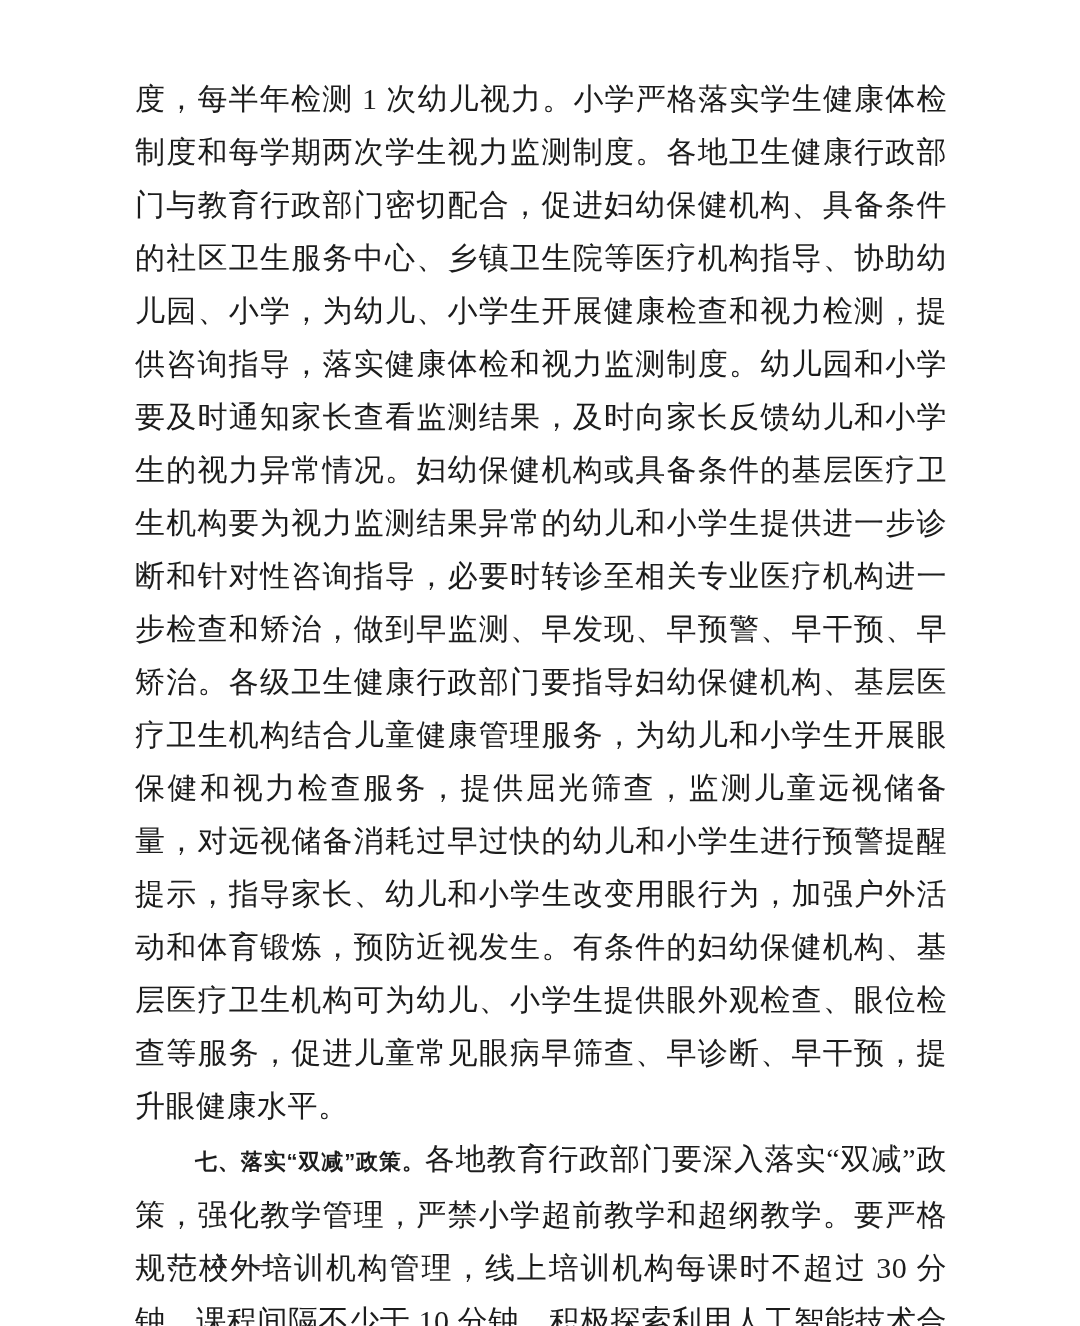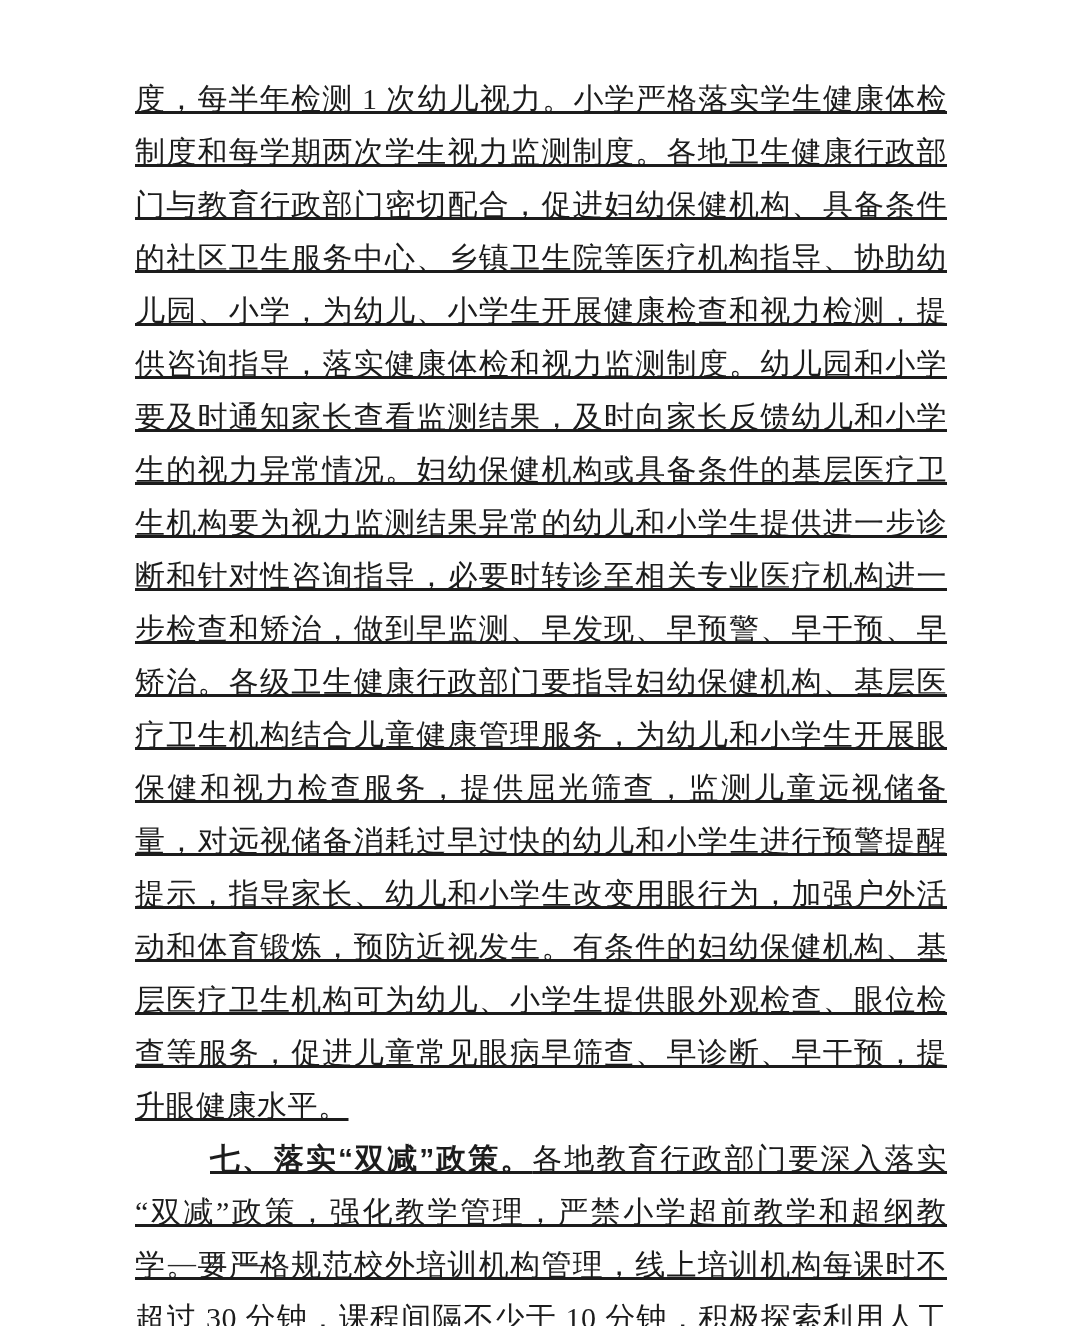--- a/index.html
+++ b/index.html
@@ -23,33 +23,31 @@
   }
   .para {
     margin: 0;
     font-size: 30px;
     line-height: 53px;
     text-align: justify;
     text-justify: inter-character;
     letter-spacing: 0.5px;
     word-break: break-all;
     color: #1c1c1c;
-    text-decoration: underline;
   }
   .para + .para {
     margin-top: 0;
   }
   .para.indent {
     text-indent: 2em;
   }
   .section-lead {
     font-weight: bold;
     font-family: "Liberation Sans", "DejaVu Sans", sans-serif;
-    font-size: 30px;
-    margin-left: 15px;
+    font-size: 22px;
   }
   .page-number {
     position: absolute;
     left: 168px;
     top: 1247px;
     font-size: 28px;
     letter-spacing: 4px;
     color: #2a2a2a;
     font-family: "Liberation Serif", "DejaVu Serif", serif;
   }

